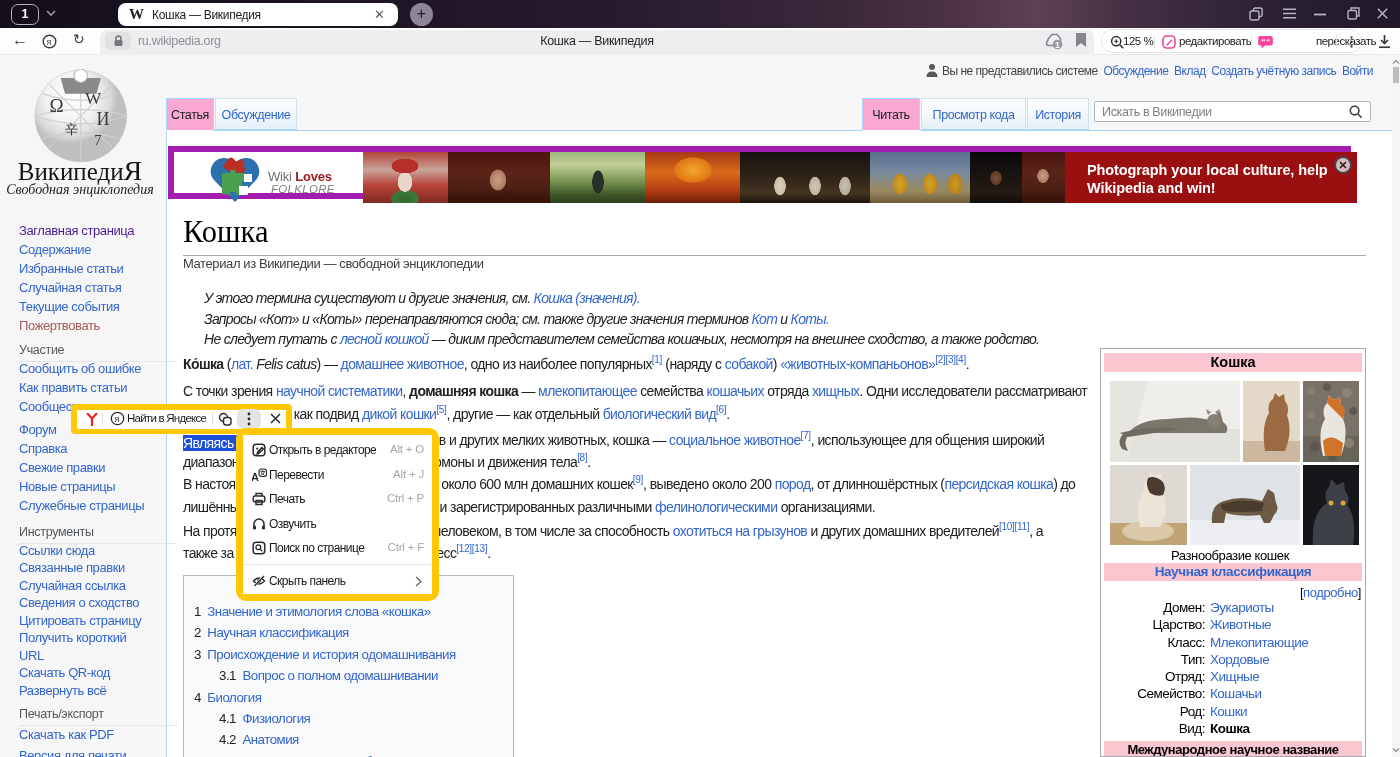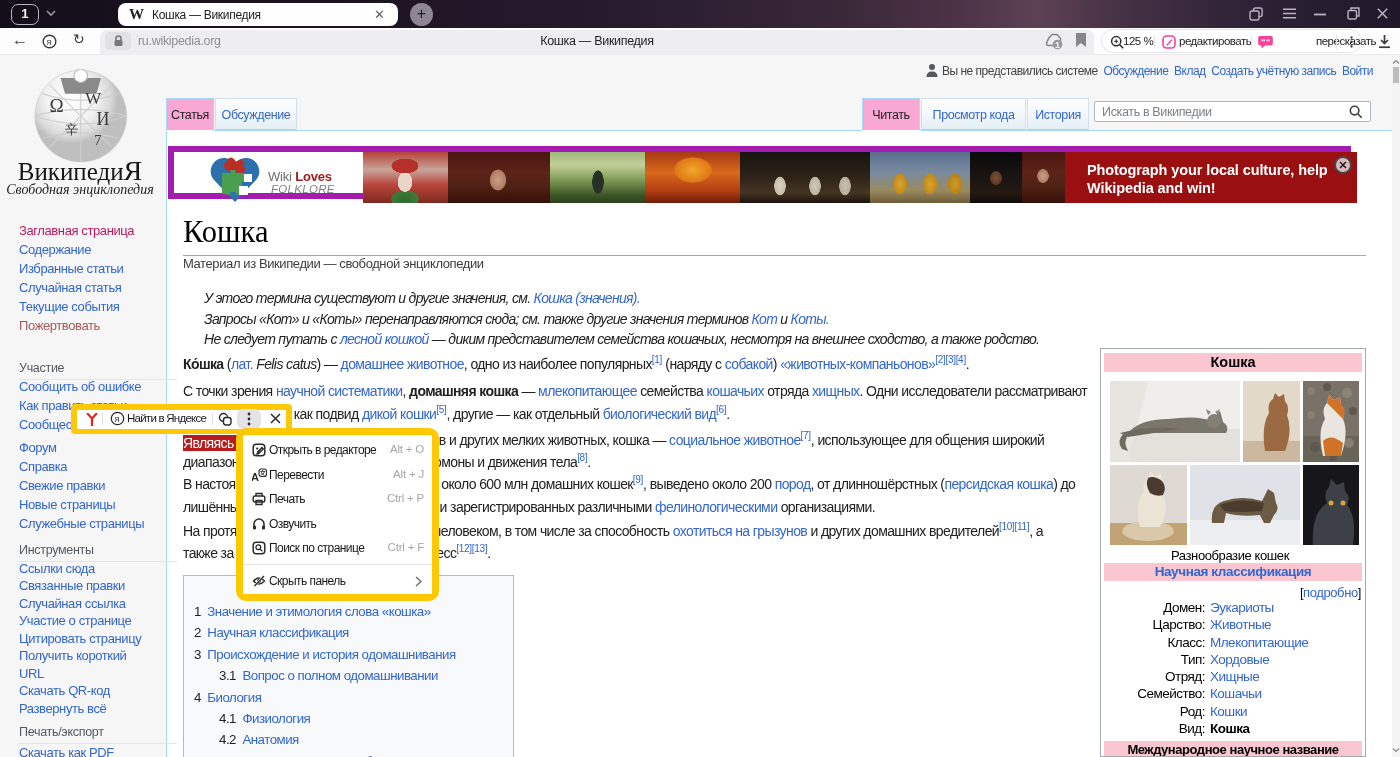--- a/index.html
+++ b/index.html
@@ -40,21 +40,21 @@
   
   .vtab { position:absolute; top:43px; height:32px; font-size:12.5px; letter-spacing:-0.4px; line-height:32px; background:linear-gradient(#fdfeff 0%,#f2f7fb 55%,#e4eff7 100%); border:1px solid #cfe0ee; border-bottom:1px solid #a7d7f9; }
   .vtab.on { background:#f9a8d4; color:#222; border-color:#a7d7f9; border-bottom:1px solid #fff; height:33px; }
   #searchbox { position:absolute; left:1094px; top:46px; width:277px; height:21px; background:#fff; border:1px solid #aab8c4; border-radius:2px; }
   #searchbox .ph { position:absolute; left:7px; top:3px; font-size:12.5px; letter-spacing:-0.35px; color:#7b8187; }
 
   
   #sidebar { position:absolute; left:0; top:0; width:166px; }
   #sidebar .nav { margin-left:19px; font-size:13px; letter-spacing:-0.4px; line-height:18.9px; }
   #sidebar .nav a { color:#36c; display:block; }
-  #sidebar .nav a.v { color:#be185d; }
+  #sidebar .nav a.v { color:#4c1d95; }
   #sidebar .h { margin:6px 0 0 0; font-size:12.5px; letter-spacing:-0.3px; color:#54595d; position:relative; }
   #sidebar .h:after { content:''; position:absolute; left:0; right:8px; bottom:-2px; border-bottom:1px solid #e3e5e8; }
 
   
   #h1 { position:absolute; left:183px; top:160px; width:1183px; font-family:"Liberation Serif",serif; font-size:30.5px; color:#000; border-bottom:1px solid #a2a9b1; padding-bottom:5px; font-weight:normal;}
   #sub { position:absolute; left:183px; top:201px; font-size:13px; letter-spacing:-0.4px; color:#3d3d3d; }
   .hat { position:absolute; left:204px; font-size:14px; letter-spacing:-0.7px; line-height:20.5px; font-style:italic; color:#202122; white-space:nowrap; }
   .para { position:absolute; left:183px; font-size:14px; letter-spacing:-0.6px; line-height:22.6px; color:#202122; white-space:nowrap; }
   .para b { font-weight:bold; }
   sup { font-size:10px; line-height:0; letter-spacing:-0.3px; }
@@ -65,21 +65,21 @@
   #toc .l2 { margin-left:25px; }
   #toc .l3 { margin-left:50px; }
 
   
   #infobox { position:absolute; left:1100px; top:348px; width:266px; height:409px; background:#fff; border:1px solid #a2a9b1; font-size:13.5px; overflow:hidden; }
   .pinkbar { background:#fac7d1; text-align:center; font-weight:bold; }
   .tl { display:inline-block; width:104px; text-align:right; }
   .tv { padding-left:5px; }
 
   
-  #ysel { position:absolute; left:183px; top:435px; width:54px; height:16px; background:#b91c1c; color:#fff; font-size:14px; letter-spacing:-0.6px; line-height:16px; }
+  #ysel { position:absolute; left:183px; top:435px; width:54px; height:16px; background:#1d4ed8; color:#fff; font-size:14px; letter-spacing:-0.6px; line-height:16px; }
   #ybar { position:absolute; left:71px; top:404px; width:221px; height:30px; background:#ffc805; border-radius:4px; }
   #ybarin { position:absolute; left:6px; top:6px; right:6px; bottom:5px; background:#fff; }
   #ymenu { position:absolute; left:236px; top:428px; width:203px; height:173px; background:#ffc805; border-radius:10px; }
   #ymenuin { position:absolute; left:7px; top:7px; right:7px; bottom:7px; background:#fff; }
   .mi { position:relative; height:24.6px; font-size:12px; letter-spacing:-0.55px; color:#18181b; }
   .mi .ic { position:absolute; left:9px; top:5px; }
   .mi .tx { position:absolute; left:26px; top:5px; }
   .mi .sc { position:absolute; right:8px; top:5px; color:#a6a6aa; font-size:11.5px; letter-spacing:-0.2px; }
 
   
@@ -215,35 +215,35 @@
     </svg>
     <div style="position:absolute;left:0;top:100px;width:160px;text-align:center;font-family:'Liberation Serif',serif;font-size:25px;color:#161616;">Википеди<span style="font-size:28px;">Я</span></div>
     <div style="position:absolute;left:0;top:127px;width:160px;text-align:center;font-family:'Liberation Serif',serif;font-style:italic;font-size:14px;color:#222;">Свободная энциклопедия</div>
     <div class="nav" style="position:absolute;left:0;top:167px;width:166px;">
       <a class="v">Заглавная страница</a>
       <a>Содержание</a>
       <a>Избранные статьи</a>
       <a>Случайная статья</a>
       <a>Текущие события</a>
       <a style="color:#a55858;">Пожертвовать</a>
-      <div class="h" style="margin-top:24px;">Участие</div>
+      <div class="h" style="margin-top:6px;">Участие</div>
       <a>Сообщить об ошибке</a>
       <a>Как править статьи</a>
       <a>Сообщество</a>
       <a style="margin-top:4px;">Форум</a>
       <a>Справка</a>
       <a>Свежие правки</a>
       <a>Новые страницы</a>
       <a>Служебные страницы</a>
       <div class="h" style="margin-top:7px;">Инструменты</div>
       <div style="line-height:17.5px;">
       <a>Ссылки сюда</a>
       <a>Связанные правки</a>
       <a>Случайная ссылка</a>
-      <a>Участие о странице</a>
+      <a>Сведения о сходство</a>
       <a>Цитировать страницу</a>
       <a>Получить короткий<br>URL</a>
       <a>Скачать QR-код</a>
       <a>Развернуть всё</a>
       </div>
       <div class="h" style="margin-top:6px;">Печать/экспорт</div>
       <div style="line-height:21px;">
       <a>Скачать как PDF</a>
       <a>Версия для печати</a>
       </div>

